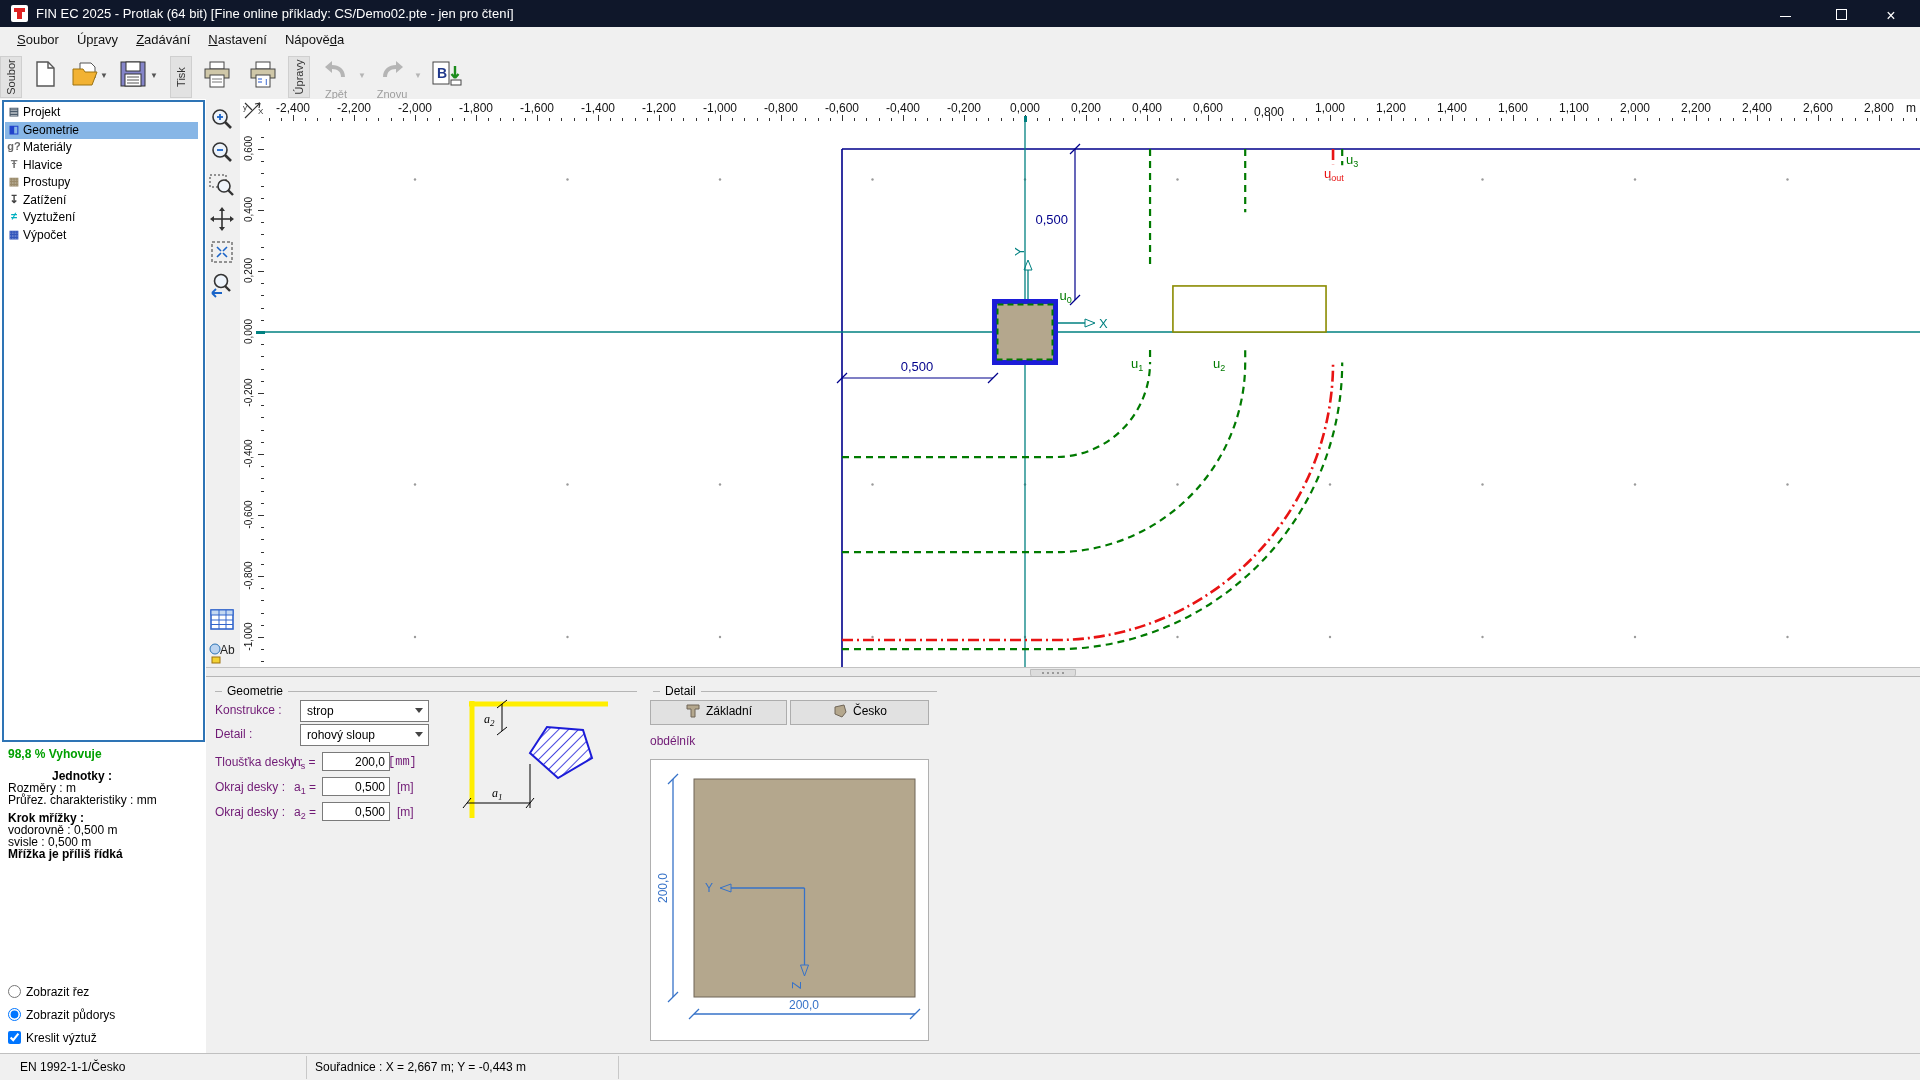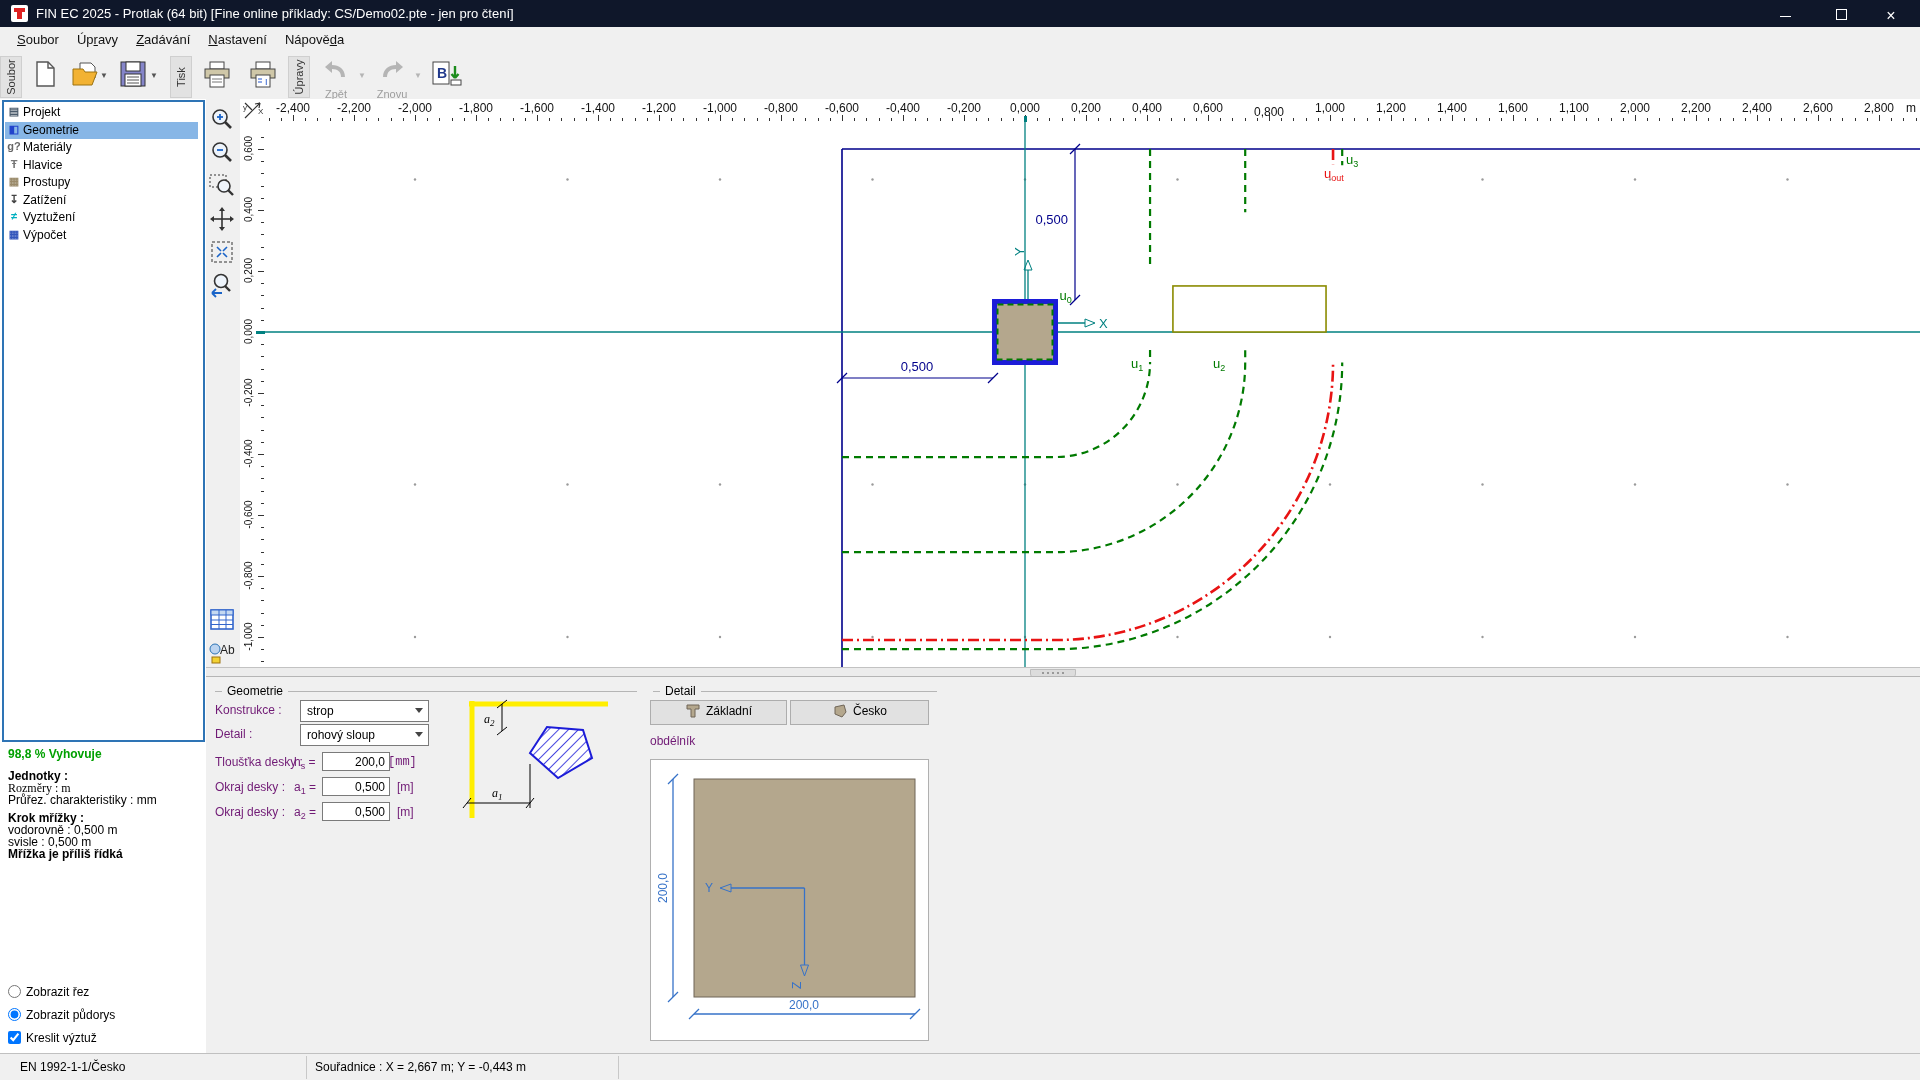--- a/index.html
+++ b/index.html
@@ -171,22 +171,22 @@
       <div class="treeitem sel" style="top: 19.5px;"><span class="treeicon" style="color: rgb(34, 68, 204); font-weight: bold;">◧</span><span class="treelabel">Geometrie</span></div>
       <div class="treeitem" style="top: 37px;"><span class="treeicon" style="color: rgb(102, 102, 102); font-weight: bold;">g?</span><span class="treelabel">Materiály</span></div>
       <div class="treeitem" style="top: 54.5px;"><span class="treeicon" style="color: rgb(119, 119, 119); font-weight: bold;">Ŧ</span><span class="treelabel">Hlavice</span></div>
       <div class="treeitem" style="top: 72px;"><span class="treeicon" style="color: rgb(154, 138, 106); font-weight: bold;">▦</span><span class="treelabel">Prostupy</span></div>
       <div class="treeitem" style="top: 89.5px;"><span class="treeicon" style="color: rgb(68, 68, 68); font-weight: bold;">↧</span><span class="treelabel">Zatížení</span></div>
       <div class="treeitem" style="top: 107px;"><span class="treeicon" style="color: rgb(0, 176, 192); font-weight: bold;">≠</span><span class="treelabel">Vyztužení</span></div>
       <div class="treeitem" style="top: 124.5px;"><span class="treeicon" style="color: rgb(51, 85, 187); font-weight: bold;">▦</span><span class="treelabel">Výpočet</span></div>
     </div>
   <div class="infoline b" id="resultline" style="top: 648px; color: rgb(0, 160, 0);">98,8 % Vyhovuje</div>
   <div id="infolines">
-      <div class="infoline b" style="top: 670px;">Jednotky :</div>
-      <div class="infoline" style="top: 682px; font-family: Liberation Serif, serif;">Rozměry : m</div>
+      <div class="infoline b" style="top: 670px; margin-left: 44px;">Jednotky :</div>
+      <div class="infoline" style="top: 682px;">Rozměry : m</div>
       <div class="infoline" style="top: 694px;">Průřez. charakteristiky : mm</div>
       <div class="infoline b" style="top: 712px;">Krok mřížky :</div>
       <div class="infoline" style="top: 724px;">vodorovně : 0,500 m</div>
       <div class="infoline" style="top: 736px;">svisle : 0,500 m</div>
       <div class="infoline b" style="top: 748px;">Mřížka je příliš řídká</div>
     </div>
   <div id="optionrows">
       <div class="optrow" style="top: 886px;"><input type="radio" name="view" style=""><span>Zobrazit řez</span></div>
       <div class="optrow" style="top: 909px;"><input type="radio" name="view" checked="" style=""><span>Zobrazit půdorys</span></div>
       <div class="optrow" style="top: 932px;"><input type="checkbox" checked="" style=""><span>Kreslit výztuž</span></div>

